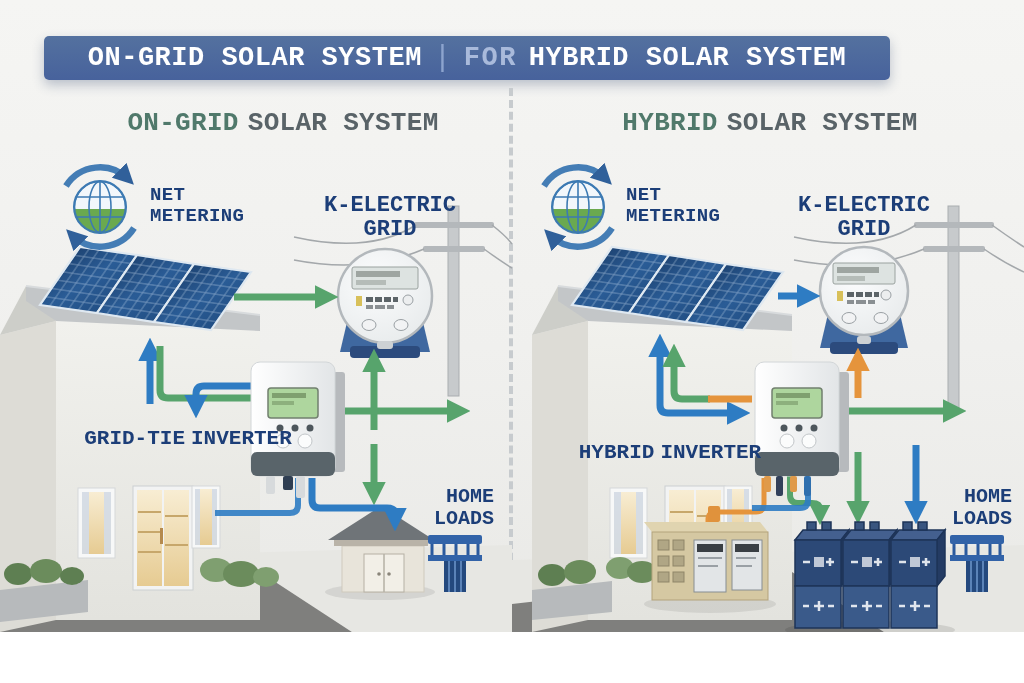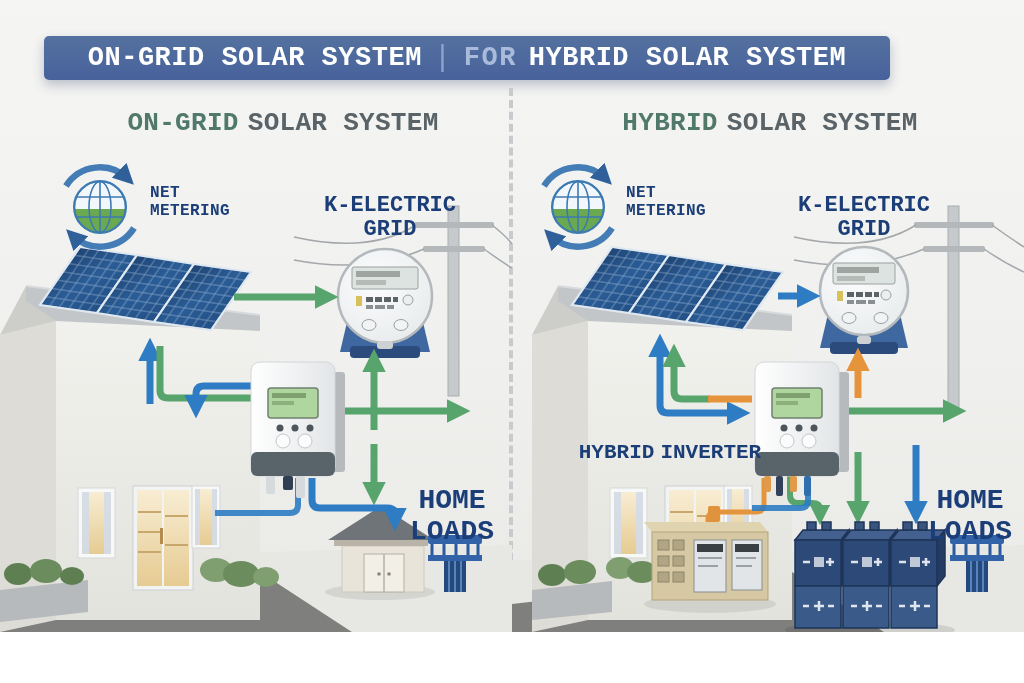--- a/index.html
+++ b/index.html
@@ -13,25 +13,25 @@
   .banner .sep{color:#8da4ce;font-weight:300;font-size:29px;}
   .banner .connector{color:#a9badb;font-weight:600;letter-spacing:1.5px;}
   .divider{position:absolute;left:509px;top:88px;height:592px;width:0;border-left:4px dashed #c7cbce;}
   .panel{position:absolute;top:0;width:512px;height:683px;}
   .panel.left{left:0;} .panel.right{left:512px;}
   .heading{position:absolute;top:108px;text-align:center;font-size:26px;font-weight:bold;letter-spacing:.3px;white-space:nowrap;}
   .heading .accent{color:#50796b;text-align:right;} .heading .rest{color:#596368;margin-left:9px;}
   .panel.left .heading{left:60px;width:446px;}
   .panel.right .heading{left:30px;width:456px;}
   .lbl{position:absolute;color:#1c3e78;font-weight:bold;line-height:1.1;}
-  .net-label{font-size:16px;letter-spacing:.4px;}
+  .net-label{font-size:19px;letter-spacing:.4px;}
   .grid-label{font-size:22px;text-align:center;width:160px;}
   .inv-label{font-size:21px;text-align:center;white-space:nowrap;}
   .inv-label .rest{font-weight:600;margin-left:6px;}
-  .loads-label{font-size:28px;text-align:center;width:84px;}
+  .loads-label{font-size:20px;text-align:right;width:84px;}
   svg{position:absolute;left:0;top:0;display:block;}
   .lbl,.heading{z-index:5;}
 </style>
 </head>
 <body>
 
 <div class="canvas">
 
   <div class="banner">
     <span>ON-GRID SOLAR SYSTEM</span>
@@ -46,20 +46,23 @@
     <div class="heading">
       <span class="accent">ON-GRID</span><span class="rest">SOLAR SYSTEM</span>
     </div>
     <div class="lbl net-label" style="left:150px;top:185px;">
       <div>NET</div>
       <div>METERING</div>
     </div>
     <div class="lbl grid-label" style="left:310px;top:194px;">
       <div>K-ELECTRIC</div>
       <div>GRID</div>
+    </div>
+    <div class="lbl inv-label" style="left:60px;top:427px;width:256px;">
+      <span>GRID-TIE</span><span class="rest">INVERTER</span>
     </div>
     <div class="lbl loads-label" style="left:410px;top:486px;">
       <div>HOME</div>
       <div>LOADS</div>
     </div>
 
     <svg width="512" height="683" viewBox="0 0 512 683">
       <defs>
         <marker id="mg" markerWidth="3.4" markerHeight="3.4" viewBox="0 0 10 10" refX="6.5" refY="5" orient="auto-start-reverse">
             <path d="M0,0 L10,5 L0,10 Z" fill="#57a46c"></path>

